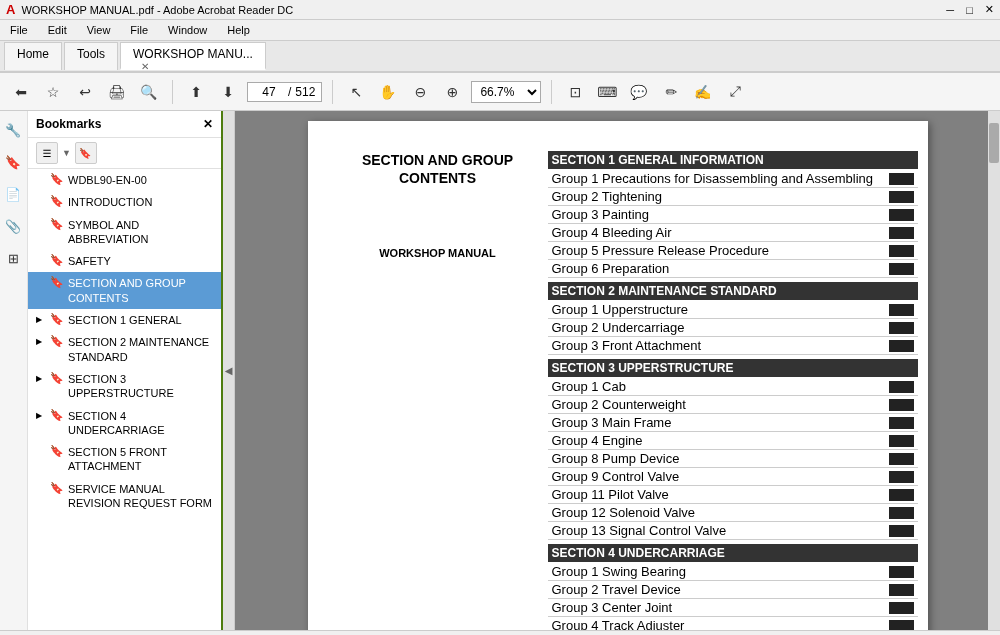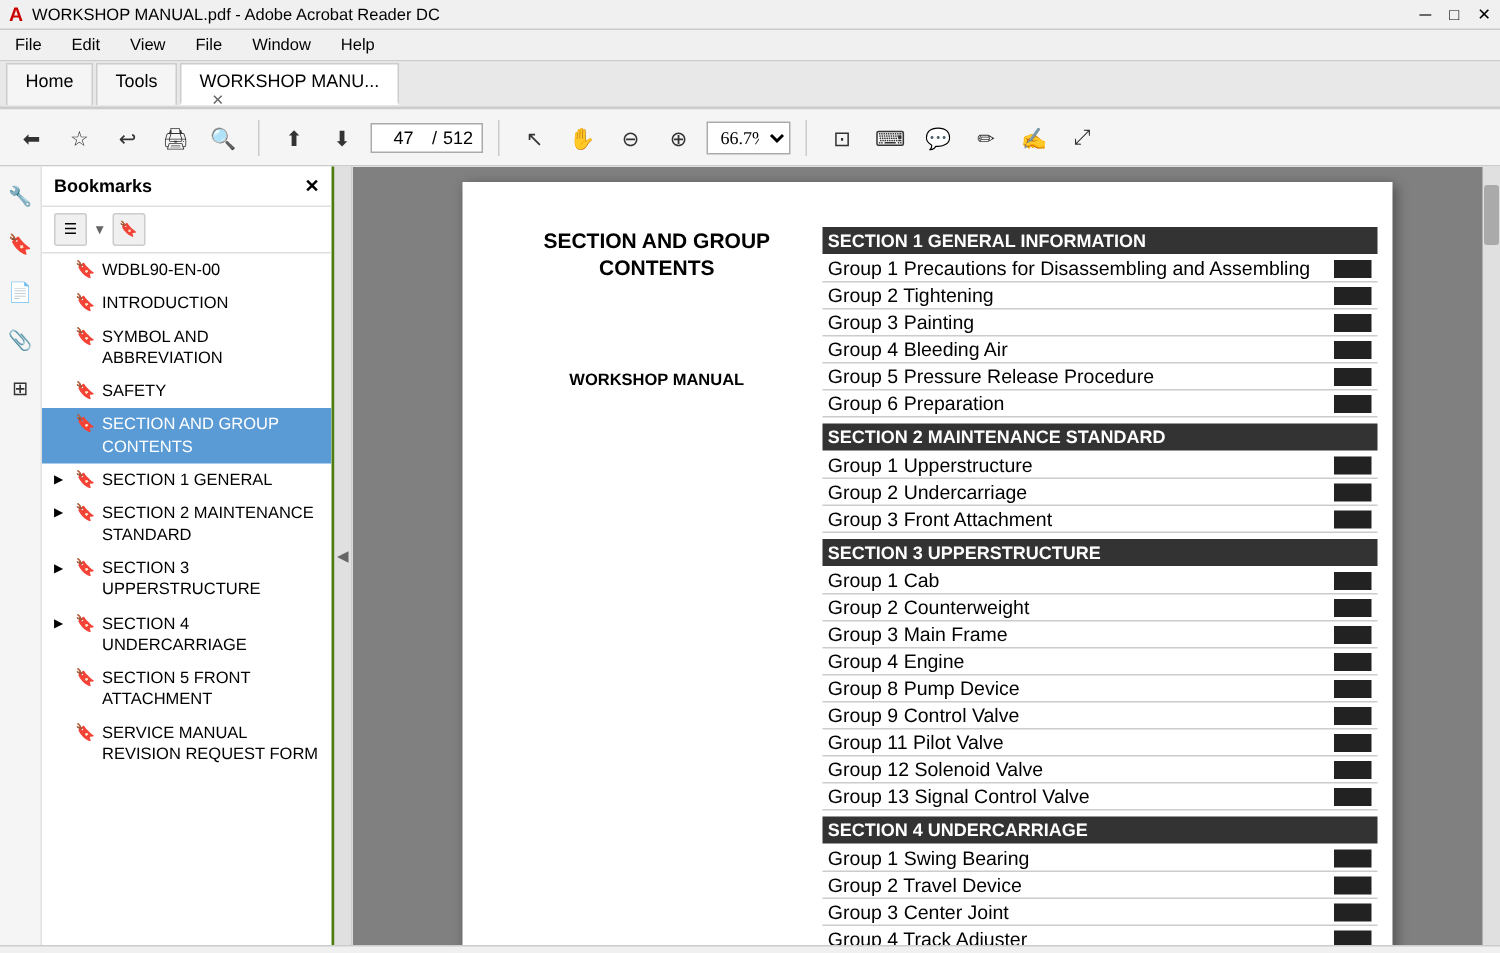--- a/index.html
+++ b/index.html
@@ -70,22 +70,21 @@
     .toolbar-sep { width: 1px; height: 24px; background: #ccc; margin: 0 4px; }
     .page-nav {
       display: flex; align-items: center; gap: 4px;
       border: 1px solid #aaa; padding: 2px 6px;
       background: white; font-size: 12px;
     }
     .page-nav input { width: 30px; border: none; text-align: center; font-size: 12px; }
     .zoom-select {
       border: 1px solid #aaa; padding: 2px 4px;
       background: white; font-size: 12px;
-      width: 56px;
-      font-family: Liberation Serif, serif;
+      width: 70px;
     }
 
     
     .main-layout {
       display: flex;
       height: calc(635px - 32px - 26px - 38px - 20px);
     }
 
     
     .sidebar {

